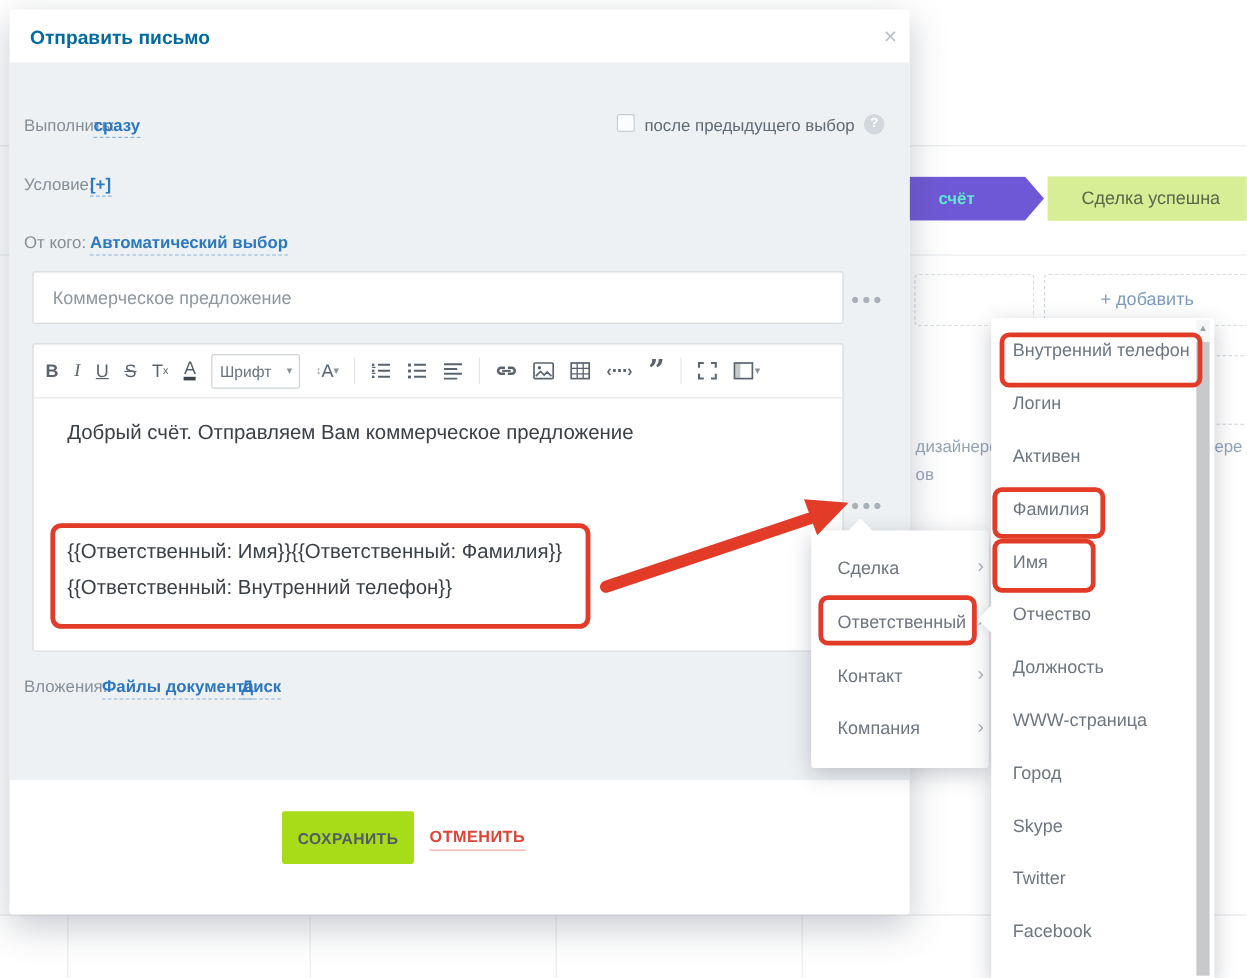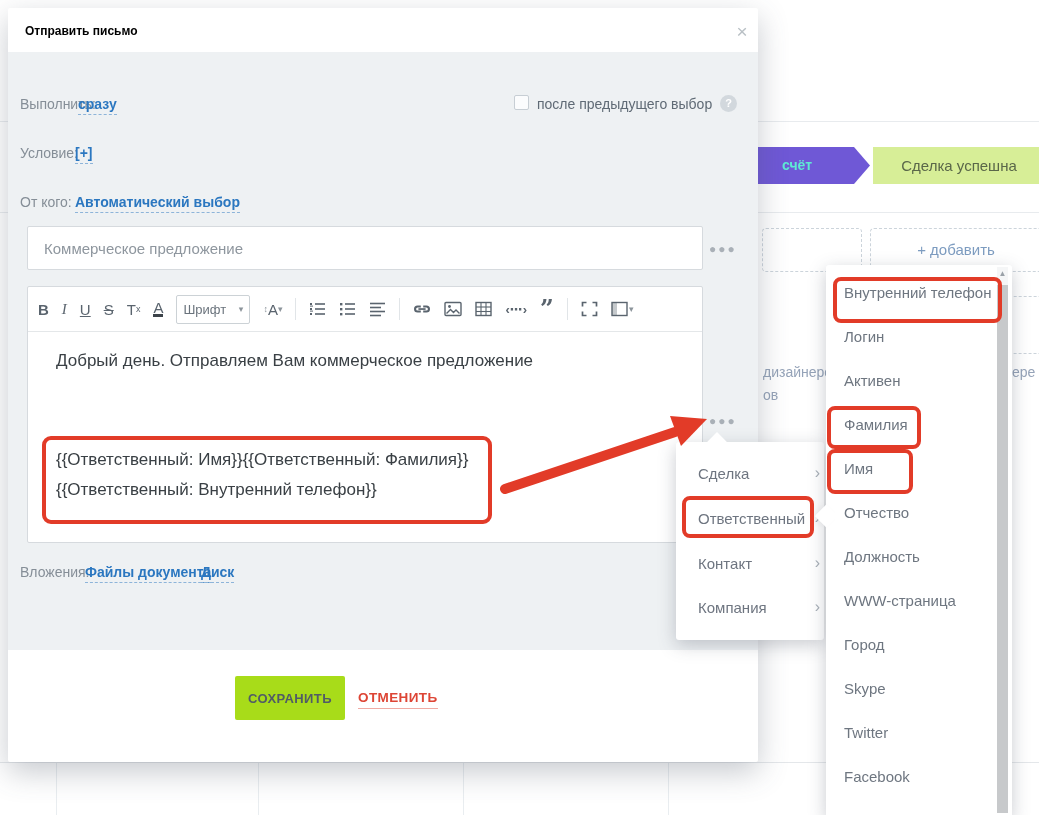--- a/index.html
+++ b/index.html
@@ -13,21 +13,21 @@
     clip-path:polygon(0 0,calc(100% - 16px) 0,100% 50%,calc(100% - 16px) 100%,0 100%);}
   .stage-green{left:873px;width:172px;background:#d7ee97;color:#5a6749;text-align:center;font-size:15px;}
   .dashed-box{position:absolute;border:1px dashed #ccd4db;border-radius:4px;background:transparent;}
   .add-link{display:block;width:100%;text-align:center;line-height:42px;color:#7d9cc0;font-size:15px;text-decoration:none;}
   .bg-frag{position:absolute;color:#95a3b8;font-size:14px;}
   .bg-vline{position:absolute;top:763px;height:52px;width:1px;background:#e9edf0;}
 
   
   #modal{position:absolute;left:8px;top:8px;width:750px;height:754px;background:#fff;border-radius:2px;
     box-shadow:0 10px 30px rgba(70,80,95,.30);z-index:10;}
-  .modal-title{position:absolute;left:17px;top:16px;font-size:12px;font-weight:bold;color:#000000;}
+  .modal-title{position:absolute;left:17px;top:16px;font-size:16px;font-weight:bold;color:#0369a1;}
   .modal-close{position:absolute;left:722px;top:12px;width:24px;height:24px;font-size:19px;color:#b9c0c5;
     text-align:center;line-height:24px;cursor:pointer;}
   .modal-body{position:absolute;left:0;top:44px;width:750px;height:598px;background:#eef1f3;}
 
   .frm-label{position:absolute;color:#858e97;font-size:14px;}
   .blue-link{color:#2b77c0;text-decoration:none;border-bottom:1px dashed rgba(43,119,192,.5);padding-bottom:2px;cursor:pointer;}
   .semibold{font-weight:600;}
   .checkbox{position:absolute;width:15px;height:15px;background:#fbfcfd;border:1px solid #c7ced4;border-radius:2px;}
   .help-icon{position:absolute;width:17px;height:17px;border-radius:50%;background:#d2d8dd;color:#fff;
     font-size:11px;font-weight:bold;text-align:center;line-height:17px;}
@@ -234,21 +234,21 @@
             </svg>
         </span>
         <span class="tb">
           <svg width="18" height="16" viewBox="0 0 18 16">
               <rect x="1" y="1.5" width="15" height="13" fill="none" stroke="#5a646e" stroke-width="1.4"></rect>
               <rect x="1" y="1.5" width="5" height="13" fill="#5a646e" opacity=".35"></rect>
             </svg>
           <span class="mini">▾</span>
         </span>
       </div>
-      <div class="ed-line" style="top:64px">Добрый день. Отправляем Вам коммерческое предложение</div>
+      <div class="ed-line" style="top:64px">Добрый счёт. Отправляем Вам коммерческое предложение</div>
       <div class="ed-line" style="top:140px">--</div>
       <div class="ed-line" style="top:163px">{{Ответственный: Имя}}{{Ответственный: Фамилия}}</div>
       <div class="ed-line" style="top:193px">{{Ответственный: Внутренний телефон}}</div>
     </div>
     <div class="dots-btn" style="left:701px;top:406px">●●●</div>
 
     <div class="frm-label" style="left:12px;top:556px">Вложения:</div>
     <a class="blue-link semibold" style="position:absolute;left:77px;top:556px;font-size:14px">Файлы документа</a>
     <a class="blue-link semibold" style="position:absolute;left:193px;top:556px;font-size:14px">Диск</a>
 

